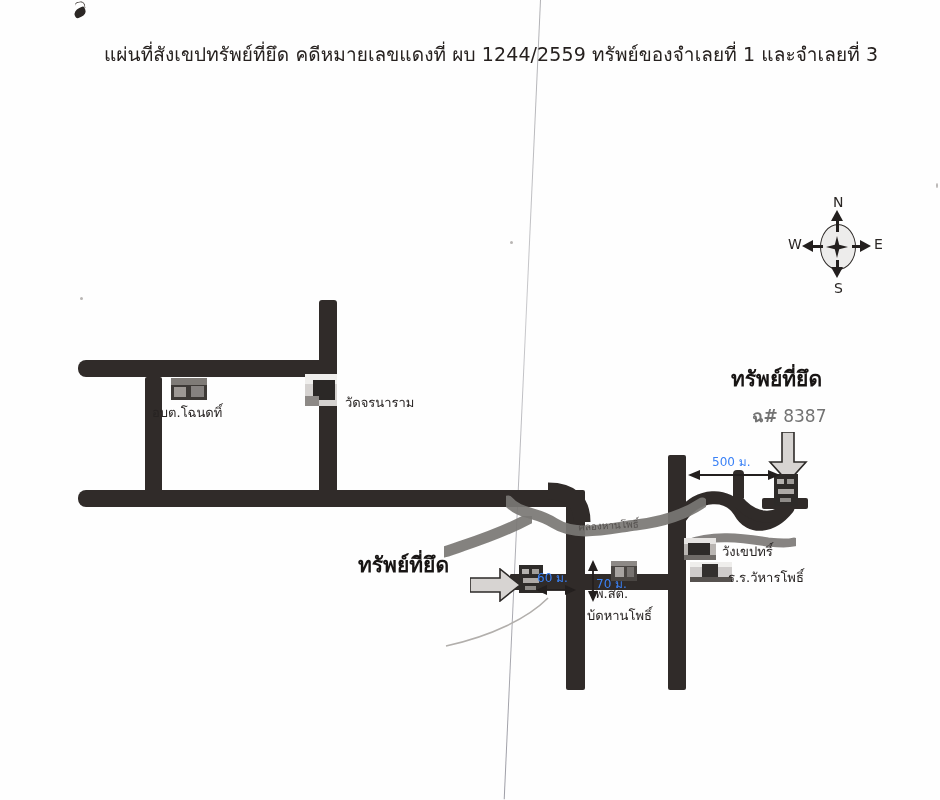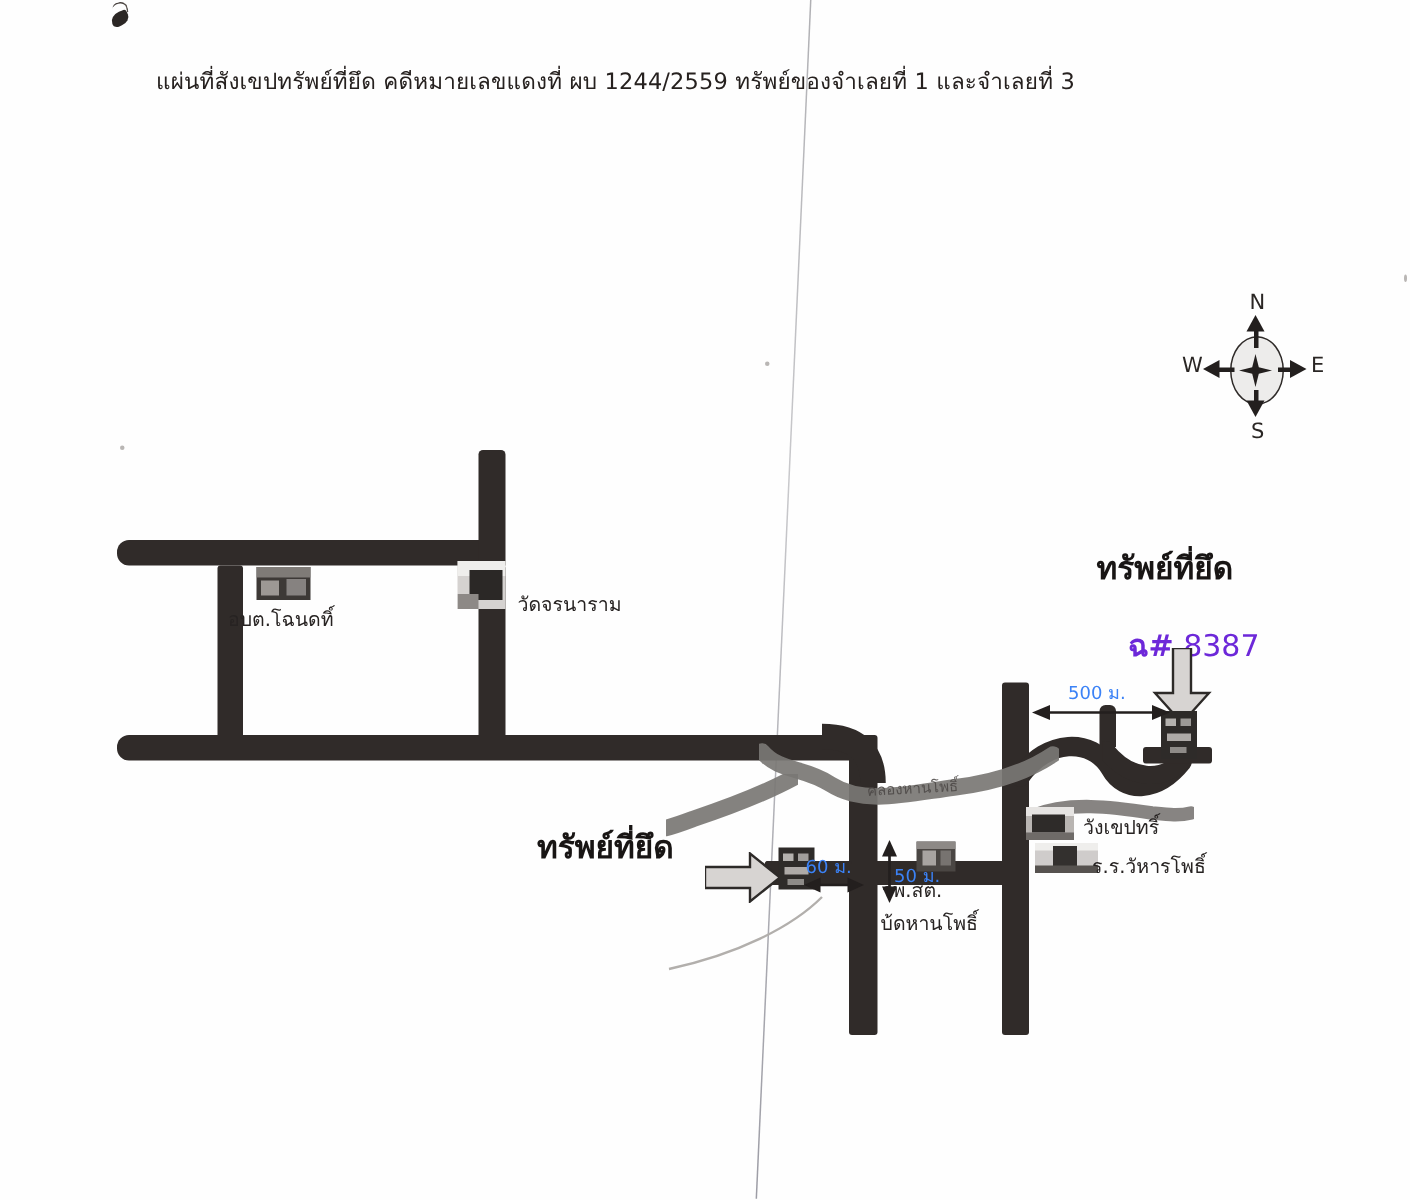--- a/index.html
+++ b/index.html
@@ -60,21 +60,21 @@
     background: #b9b6b4;
     border-radius: 50%;
   }
 
   
   .heading {
     position: absolute;
     left: 30px;
     top: 40px;
     width: 880px;
-    font-size: 15px;
+    font-size: 19px;
     line-height: 29px;
     color: #26211f;
     letter-spacing: 0.1px;
   }
   .heading .indent { display: inline-block; width: 74px; }
 
   
   .compass {
     position: absolute;
     left: 786px;
@@ -173,24 +173,23 @@
   .mlabel.sm { font-size: 11.5px; }
   .seized-title {
     position: absolute;
     font-size: 21px;
     font-weight: bold;
     color: #181514;
     white-space: nowrap;
   }
   .seized-id {
     position: absolute;
-    font-size: 20px;
-    color: #6d28d9;
+    font-size: 17px;
+    color: #737373;
     white-space: nowrap;
-    margin-top: 12px;
   }
   .seized-id b { font-weight: bold; }
 
   
   .dimline { position: absolute; }
   .dim-text {
     position: absolute;
     font-size: 12px;
     color: #3b82f6;
     white-space: nowrap;
@@ -357,15 +356,15 @@
     <path d="M0 7 L11 2 L11 12 Z" fill="#231f1e"></path>
     <path d="M40 7 L29 2 L29 12 Z" fill="#231f1e"></path>
   </svg>
   <div class="dim-text" style="left:537px;top:568px;text-align:right;">60 ม.</div>
 
   <svg class="dimline" style="left:586px;top:560px;width:14px;height:42px;">
     <line x1="7" y1="7" x2="7" y2="35" stroke="#231f1e" stroke-width="1.8"></line>
     <path d="M7 0 L2 11 L12 11 Z" fill="#231f1e"></path>
     <path d="M7 42 L2 31 L12 31 Z" fill="#231f1e"></path>
   </svg>
-  <div class="dim-text" style="left:596px;top:574px;">50 ม.</div>
+  <div class="dim-text" style="left:596px;top:574px;">70 ม.</div>
 
 </div>
 
 </body></html>

